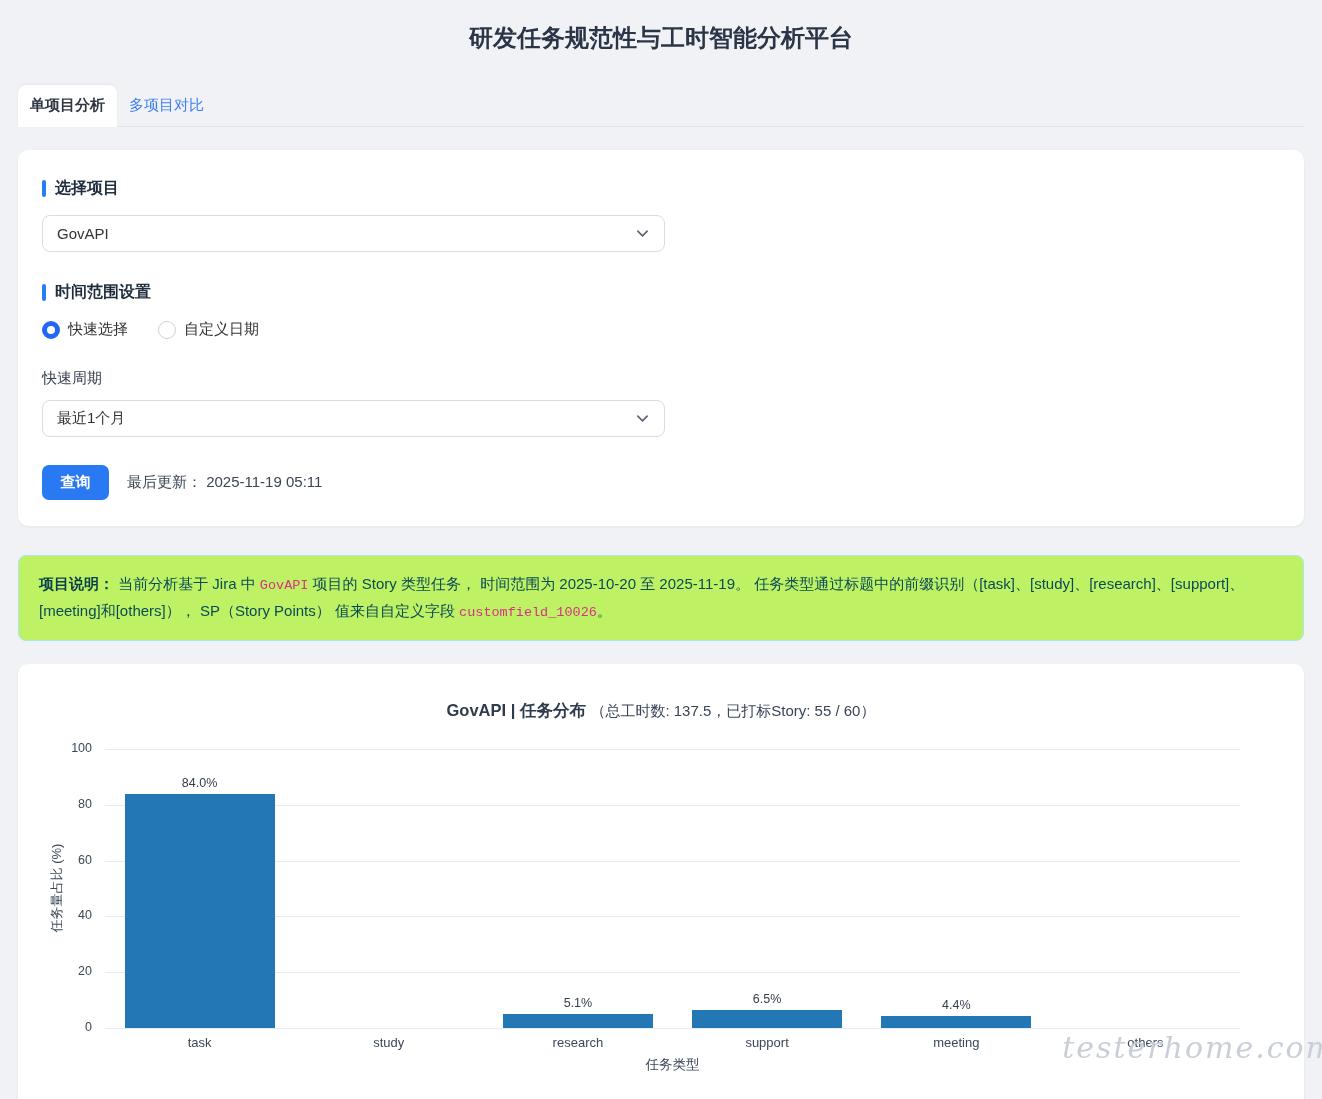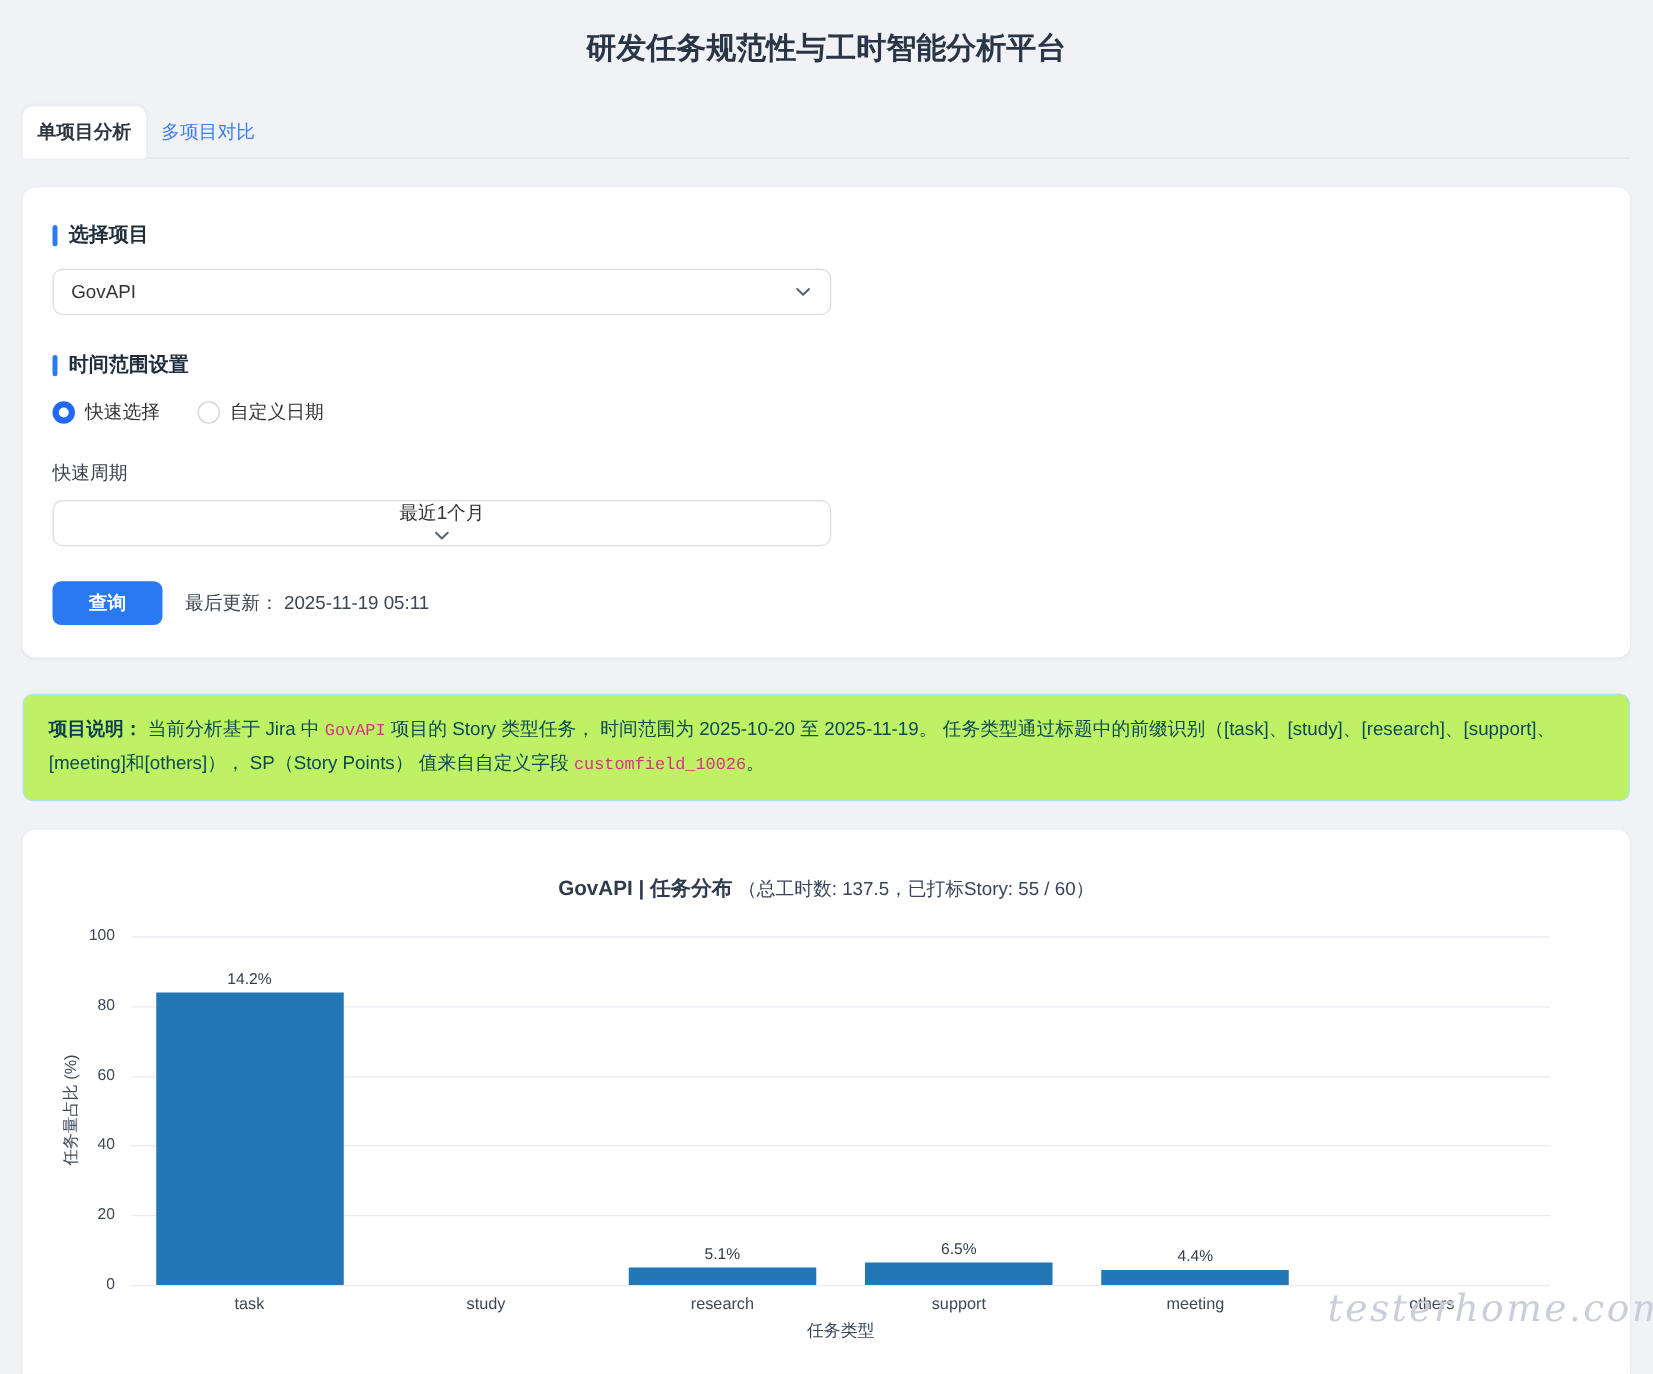--- a/index.html
+++ b/index.html
@@ -38,25 +38,25 @@
   }
   .select-box .chev { display:flex; align-items:center; }
 
   .radio-row { margin-top:17px; display:flex; align-items:center; gap:30px; }
   .radio-item { display:flex; align-items:center; gap:8px; font-size:15px; color:#333; cursor:pointer;justify-content:space-between; }
   .radio-dot { width:18px; height:18px; border-radius:50%; background:#fff; }
   .radio-dot.checked { border:5.5px solid #2168f5; }
   .radio-dot.unchecked { border:1.5px solid #cfd3da; }
 
   .field-label { margin-top:30px; font-size:15px; color:#3a4250; }
-  .select-box.second { margin-top:12px;flex-direction:column; }
+  .select-box.second { margin-top:12px; }
 
   .action-row { margin-top:28px; display:flex; align-items:center; }
   .query-btn {
-    width:88px; height:35px; background:#2979f2; color:#fff; font-size:15px; font-weight:bold;
+    width:67px; height:35px; background:#2979f2; color:#fff; font-size:15px; font-weight:bold;
     border:none; border-radius:7px; cursor:pointer;
   }
   .last-update { margin-left:18px; font-size:15px; color:#3c4552; }
 
   
   .banner {
     margin-top:29px; background:#bef264; border:1px solid #a9e6f0; border-radius:8px;
     padding:15px 20px; font-size:15px; line-height:25px; color:#0b4a57;
   }
   .banner b { color:#093f4a; }
@@ -171,21 +171,21 @@
         <div class="ytick" style="top: 215.2px;">20</div>
         <div class="gridline" style="top: 167.4px;"></div>
         <div class="ytick" style="top: 159.4px;">40</div>
         <div class="gridline" style="top: 111.6px;"></div>
         <div class="ytick" style="top: 103.6px;">60</div>
         <div class="gridline" style="top: 55.8px;"></div>
         <div class="ytick" style="top: 47.8px;">80</div>
         <div class="gridline" style="top: 0px;"></div>
         <div class="ytick" style="top: -8px;">100</div>
         <div class="bar" style="left: 19.5833px; width: 150px; height: 234.36px; background: rgb(34, 119, 180);"></div>
-        <div class="value-label" style="left: 94.5833px; bottom: 238.36px;">14.2%</div>
+        <div class="value-label" style="left: 94.5833px; bottom: 238.36px;">84.0%</div>
         <div class="xcat" style="left: 94.5833px; top: 286px;">task</div>
         <div class="xcat" style="left: 283.75px; top: 286px;">study</div>
         <div class="bar" style="left: 397.917px; width: 150px; height: 14.229px; background: rgb(34, 119, 180);"></div>
         <div class="value-label" style="left: 472.917px; bottom: 18.229px;">5.1%</div>
         <div class="xcat" style="left: 472.917px; top: 286px;">research</div>
         <div class="bar" style="left: 587.083px; width: 150px; height: 18.135px; background: rgb(34, 119, 180);"></div>
         <div class="value-label" style="left: 662.083px; bottom: 22.135px;">6.5%</div>
         <div class="xcat" style="left: 662.083px; top: 286px;">support</div>
         <div class="bar" style="left: 776.25px; width: 150px; height: 12.276px; background: rgb(34, 119, 180);"></div>
         <div class="value-label" style="left: 851.25px; bottom: 16.276px;">4.4%</div>

